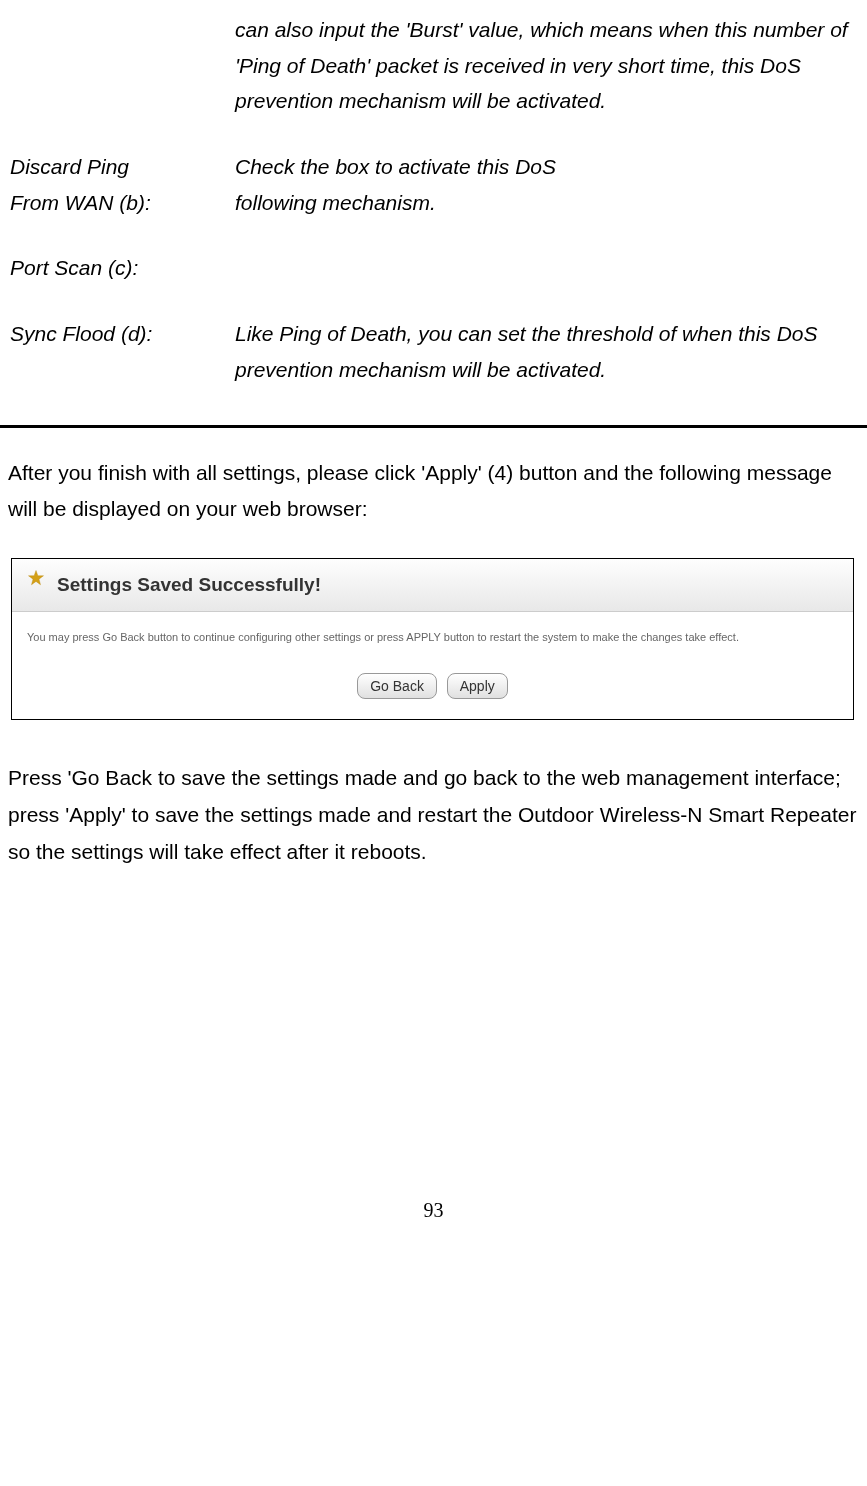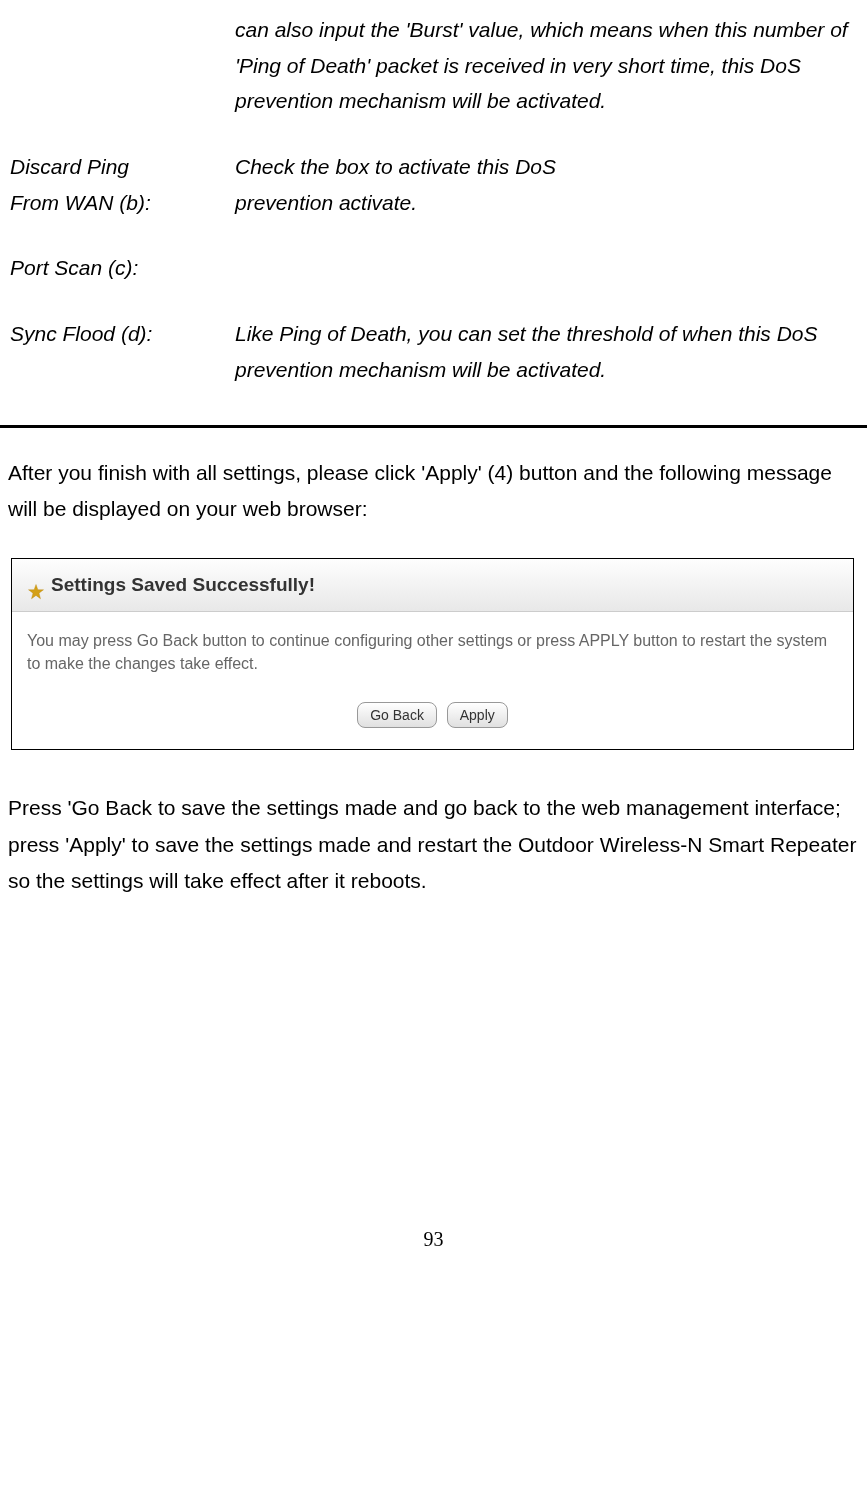--- a/index.html
+++ b/index.html
@@ -42,36 +42,36 @@
       padding: 0;
       background: #fff;
     }
     .dialog-header {
       background: linear-gradient(to bottom, #fefefe, #e8e8e8);
       border-bottom: 1px solid #ccc;
       padding: 10px 15px;
     }
     .dialog-header-inner {
       display: flex;
-      align-items: flex-end;
-      gap: 6px;
+      align-items: flex-start;
+      gap: 12px;
     }
     .star-icon {
       width: 18px;
       height: 18px;
       flex-shrink: 0;
     }
     .dialog-title {
       font-size: 19px;
       font-weight: bold;
       color: #333;
     }
     .dialog-body {
       padding: 18px 15px 15px 15px;
-      font-size: 16px;
+      font-size: 11px;
       color: #666;
       line-height: 1.4;
     }
     .dialog-buttons {
       text-align: center;
       padding: 5px 0 18px 0;
     }
     .btn {
       display: inline-block;
       font-size: 14px;
@@ -102,21 +102,21 @@
     <div class="definition-desc">can also input the 'Burst' value, which means when this number of 'Ping of Death' packet is received in very short time, this DoS prevention mechanism will be activated.</div>
   </div>
 
   <div class="definition-row">
     <div class="definition-term">
       <div>Discard Ping</div>
       <div>From WAN (b):</div>
     </div>
     <div class="definition-desc">
       <div>Check the box to activate this DoS</div>
-      <div>prevention activate.</div>
+      <div>following mechanism.</div>
     </div>
   </div>
 
   <div class="definition-row">
     <div class="definition-term">Port Scan (c):</div>
   </div>
 
   <div class="definition-row" style="margin-bottom:15px;">
     <div class="definition-term">Sync Flood (d):</div>
     <div class="definition-desc">Like Ping of Death, you can set the threshold of when this DoS prevention mechanism will be activated.</div>

